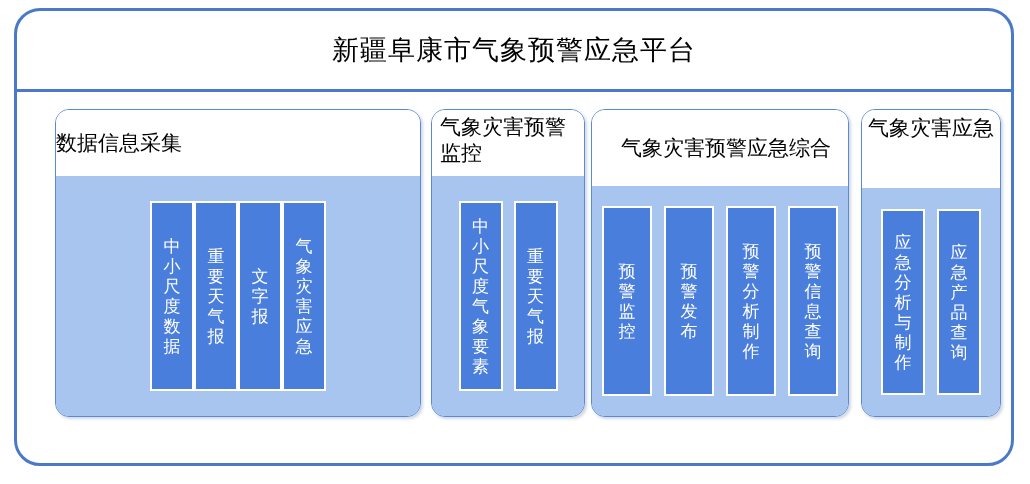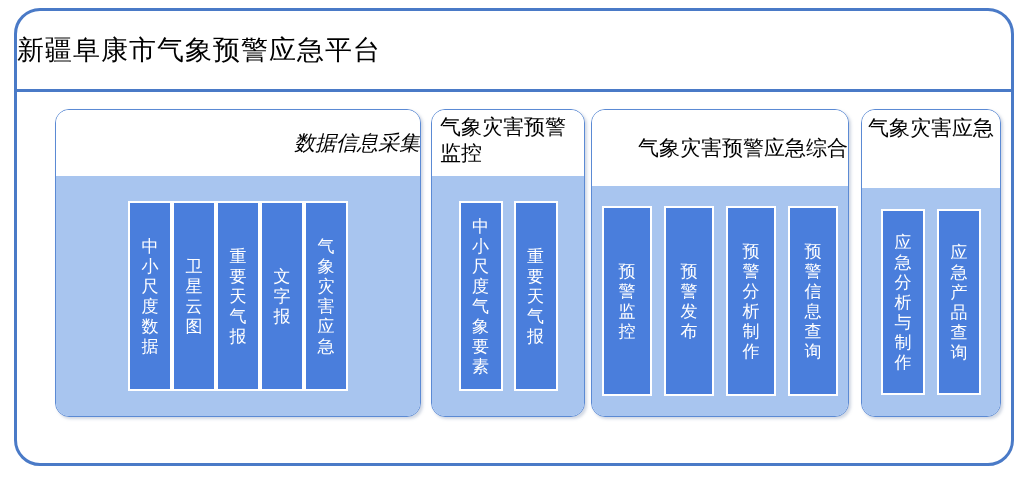--- a/index.html
+++ b/index.html
@@ -27,21 +27,21 @@
     background: #ffffff;
   }
 
   #platform-title {
     position: absolute;
     left: 0;
     top: 0;
     width: 100%;
     height: 78px;
     line-height: 78px;
-    text-align: left;
+    text-align: center;
     font-size: 27px;
     color: #000000;
     letter-spacing: 1px;
     white-space: nowrap;
   }
 
   #title-divider {
     position: absolute;
     left: 0;
     top: 78px;
@@ -121,39 +121,39 @@
   .bar-label {
     display: block;
     width: 1em;
     word-break: break-all;
     white-space: normal;
   }
 
   
   #section-card-0 { left: 26px; width: 366px; }
   #section-card-0 .section-header {
-    height: 66px; line-height: 66px; text-align: right; font-style: italic;
+    height: 66px; line-height: 66px; text-align: left;
   }
   #section-card-0 .section-body { top: 66px; height: 240px; }
   #section-card-0 .bars { padding: 0 25px; }
   #section-card-0 .bar { width: 44px; height: 190px; }
 
   
   #section-card-1 { left: 402px; width: 154px; padding-left: 42px; }
   #section-card-1 .section-header {
     height: 66px; padding: 5px 8px 0 8px; text-align: left; line-height: 1.22;
   }
   #section-card-1 .section-body { top: 66px; height: 240px; }
   #section-card-1 .bars { padding: 0 8px; gap: 11px; align-items: center; }
   #section-card-1 .bar { width: 44px; height: 190px; }
 
   
   #section-card-2 { left: 562px; width: 258px; }
   #section-card-2 .section-header {
-    height: 76px; line-height: 76px; padding-left: 12px; text-align: right;
+    height: 76px; line-height: 76px; padding-left: 12px; text-align: center;
   }
   #section-card-2 .section-body { top: 76px; height: 230px; }
   #section-card-2 .bars { padding: 0 10px; gap: 12px; }
   #section-card-2 .bar { width: 68px; height: 190px; }
 
   
   #section-card-3 { left: 832px; width: 140px; }
   #section-card-3 .section-header {
     height: 78px; padding: 6px 6px 0 6px; text-align: center; line-height: 1.22;
   }
@@ -173,23 +173,20 @@
   <div id="sections-row">
 
     <div class="section-card" id="section-card-0">
       <div class="section-header">数据信息采集</div>
       <div class="section-body">
         <div class="bars">
           <div class="bar">
             <span class="bar-label">中小尺度数据</span>
           </div>
           <div class="bar">
-            <span class="bar-label">卫星云图</span>
-          </div>
-          <div class="bar">
             <span class="bar-label">重要天气报</span>
           </div>
           <div class="bar">
             <span class="bar-label">文字报</span>
           </div>
           <div class="bar">
             <span class="bar-label">气象灾害应急</span>
           </div>
         </div>
       </div>

